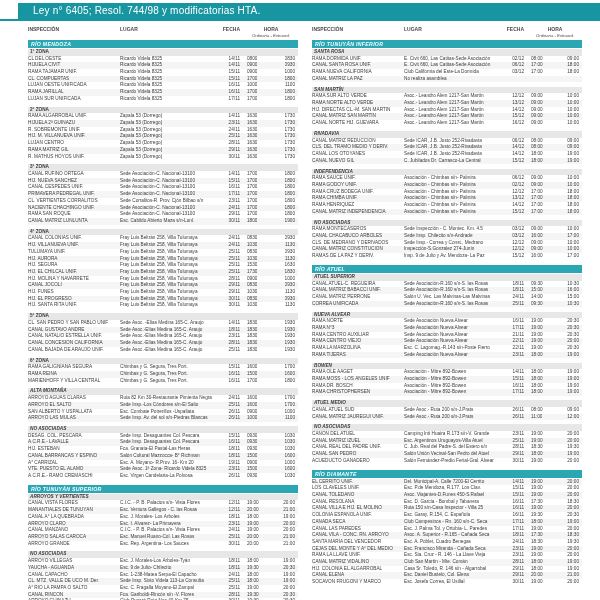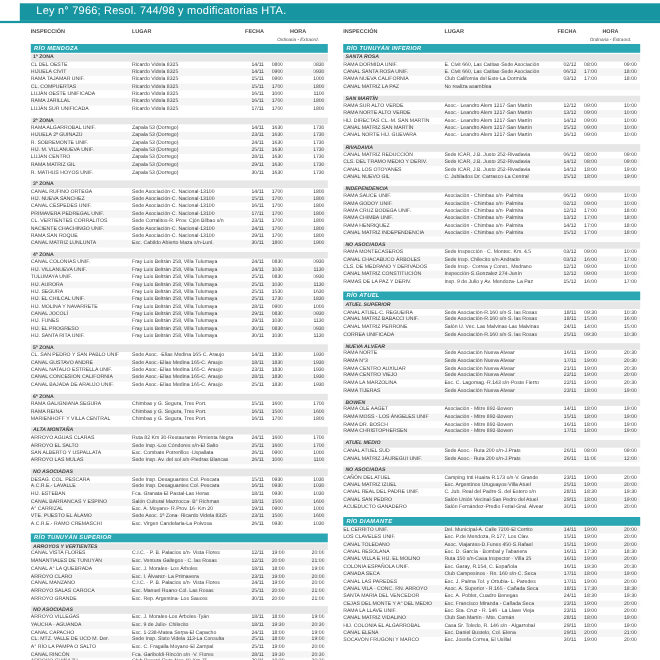--- a/index.html
+++ b/index.html
@@ -26,21 +26,21 @@
   .river{height:8px;line-height:8px;color:#f2feff;font-size:5.2px;font-weight:bold;
          font-style:italic;padding-left:3px;margin:1px 0;letter-spacing:.3px;white-space:nowrap;overflow:hidden}
   .zone{background:#e7e7e7;font-weight:bold;padding-left:2px;box-sizing:border-box}
   .zone.it{font-style:italic}
   .gap{height:4.2px}
   .shade{background:#f5f5f5}
 </style>
 </head>
 <body>
 
-<div class="titlebar" style="background: rgb(23, 150, 162);">Ley n° 7966; Resol. 744/98 y modificatorias HTA.</div>
+<div class="titlebar" style="background: rgb(23, 150, 162);">Ley n° 6405; Resol. 744/98 y modificatorias HTA.</div>
 <div class="rule" style="background: rgb(23, 150, 162);"></div>
 
 <div class="col" id="colL">
   <div class="thead">
     <span>INSPECCIÓN</span>
     <span>LUGAR</span>
     <span class="th-fecha">FECHA</span>
     <span class="th-hora"><b>HORA</b><i class="hora-sub">Ordinaria - Extraord.</i></span>
   </div>
   <div id="bodyL">

